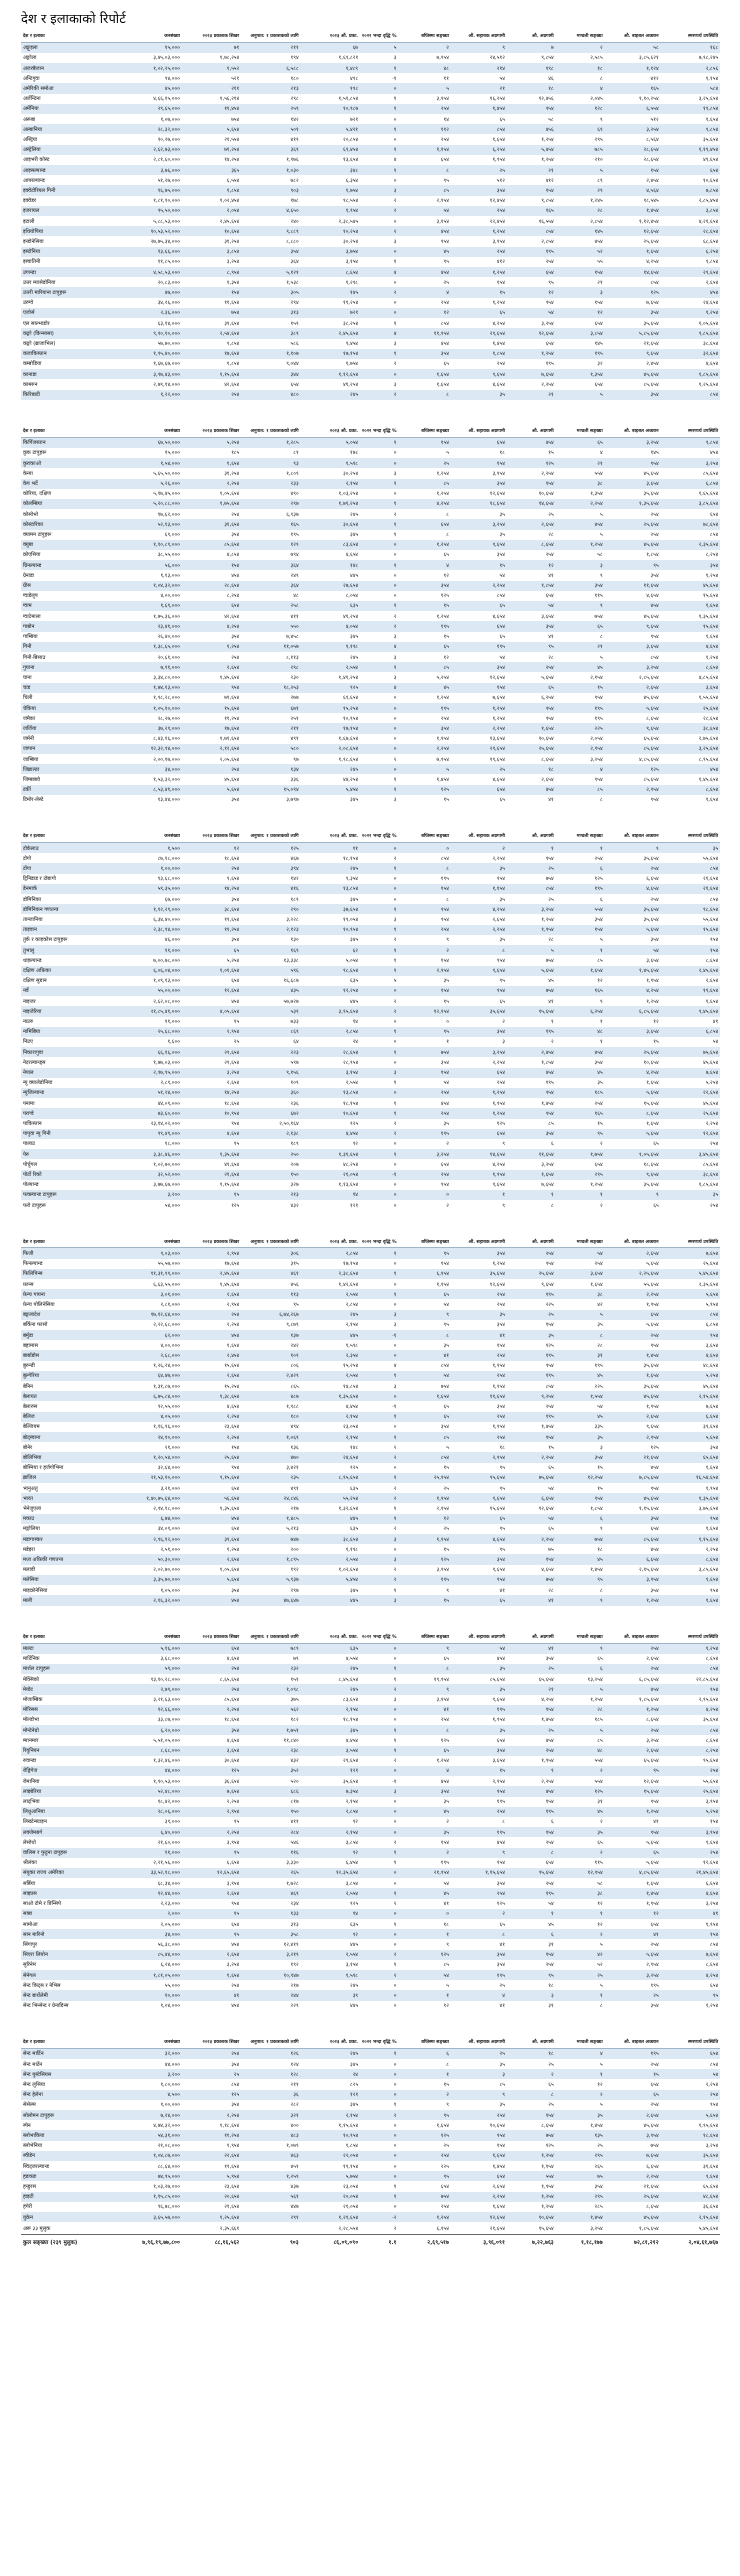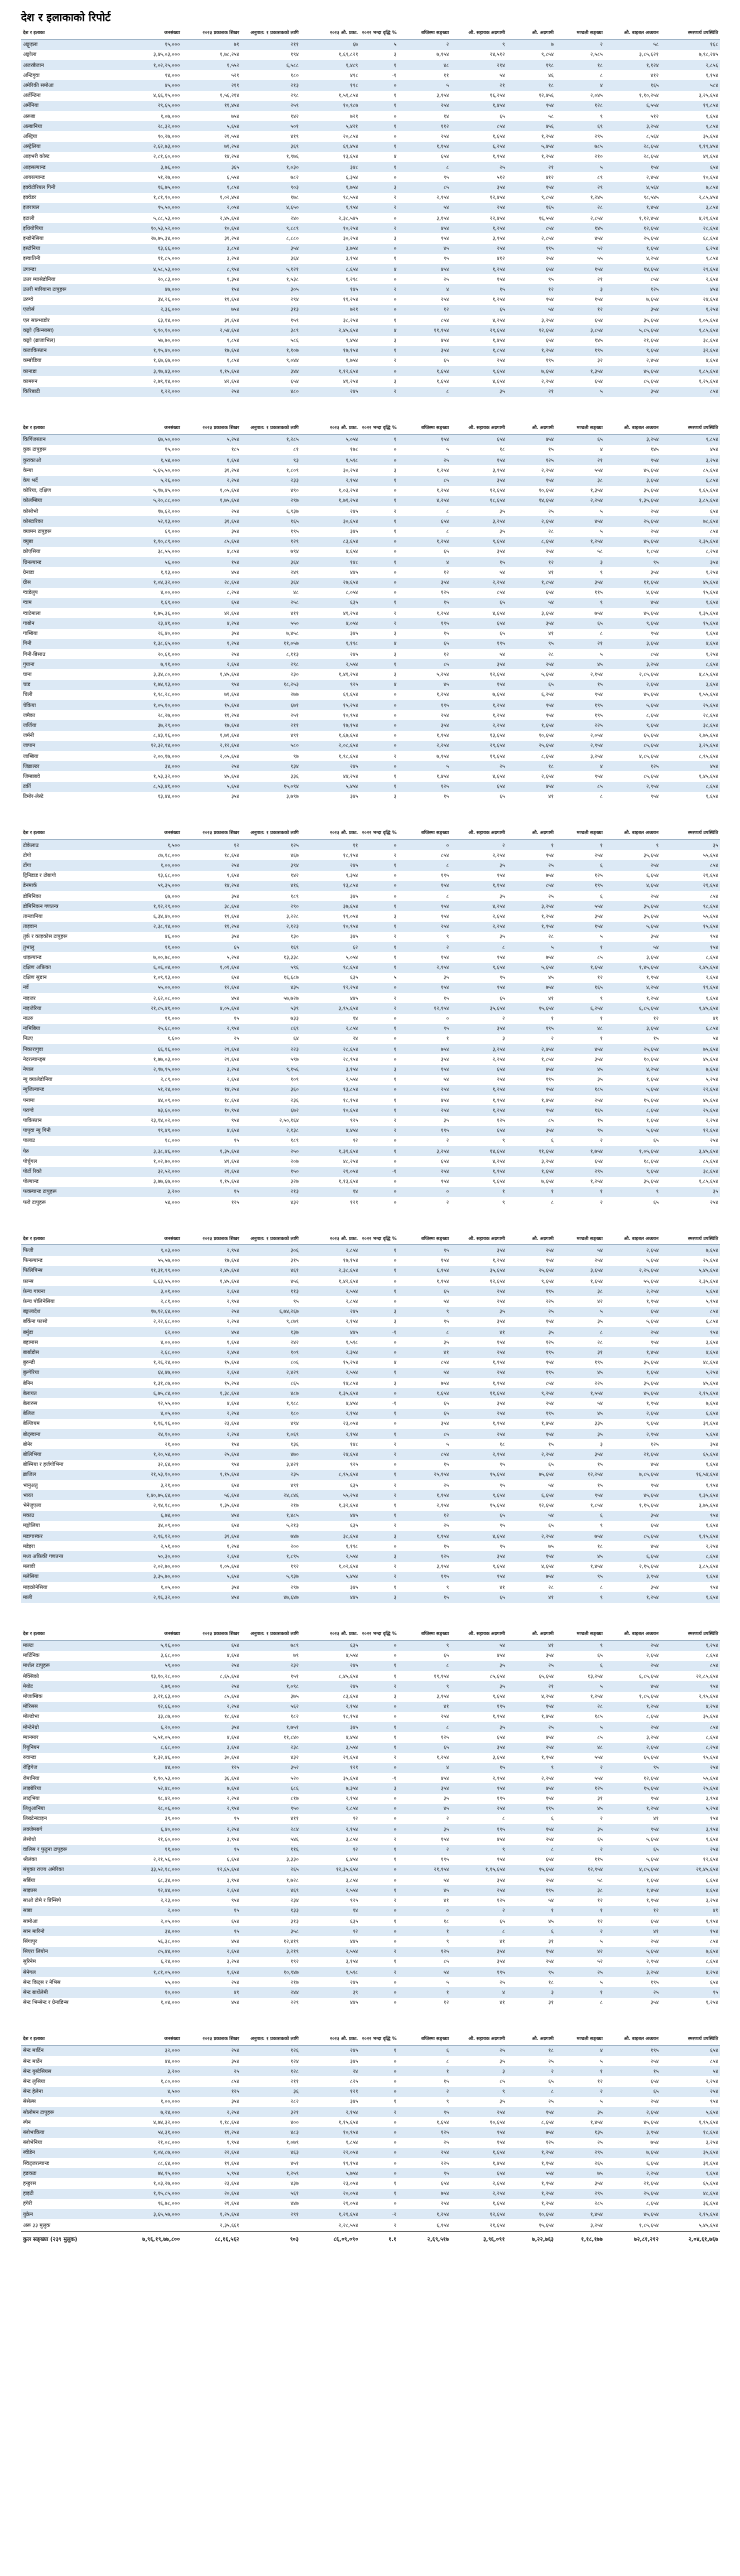--- a/index.html
+++ b/index.html
@@ -1,19 +1,19 @@
 <!DOCTYPE html>
 <html style="font-size:10px"><head>
 <meta charset="utf-8">
 <style>
   html,body{margin:0;padding:0;background:#ffffff;color:#1a1a1a;
     font-family:"DejaVu Sans",sans-serif;}
   .page{width:740px;min-height:2576px;margin:0 auto;box-sizing:border-box;
     padding:8.6px 20px 25px 21px;}
-  .title{font-size:11px;font-weight:bold;margin:0 0 5px 0;color:#000;}
+  .title{font-size:13px;font-weight:normal;margin:0 0 5px 0;color:#000;}
   table.report{width:100%;border-collapse:collapse;table-layout:fixed;
     margin:0 0 27px 0;}
   col.c0{width:13.5%}col.c1{width:9.5%}col.c2{width:8.5%}col.c3{width:8.5%}
   col.c4{width:8.5%}col.c5{width:5.5%}col.c6{width:7.5%}col.c7{width:8%}
   col.c8{width:7%}col.c9{width:7%}col.c10{width:8%}col.c11{width:8.5%}
   thead th{font-size:4.6px;line-height:1.25;font-weight:bold;text-align:right;
     vertical-align:bottom;padding:1.2px 1.9px 3.1px 1.9px;color:#222;
     border-bottom:0.6px solid #9fb4c7;}
   thead th:first-child{text-align:left;}
   td{font-size:5.2px;line-height:1;padding:2.5px 1.9px;text-align:right;

